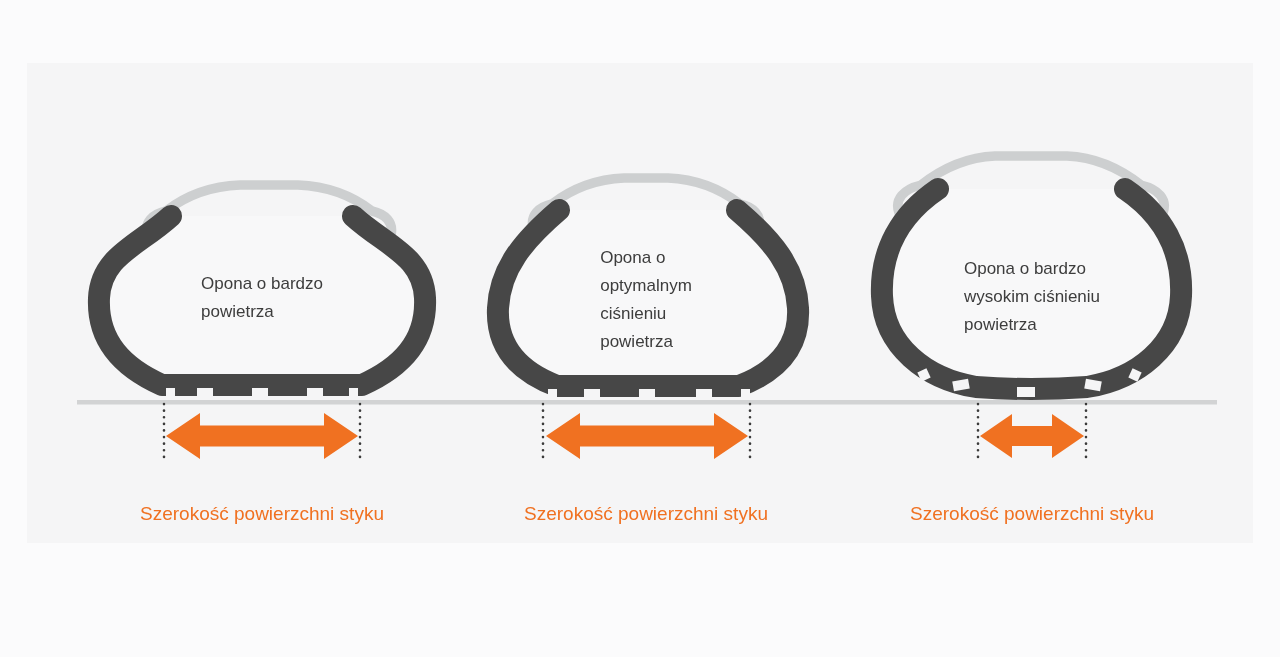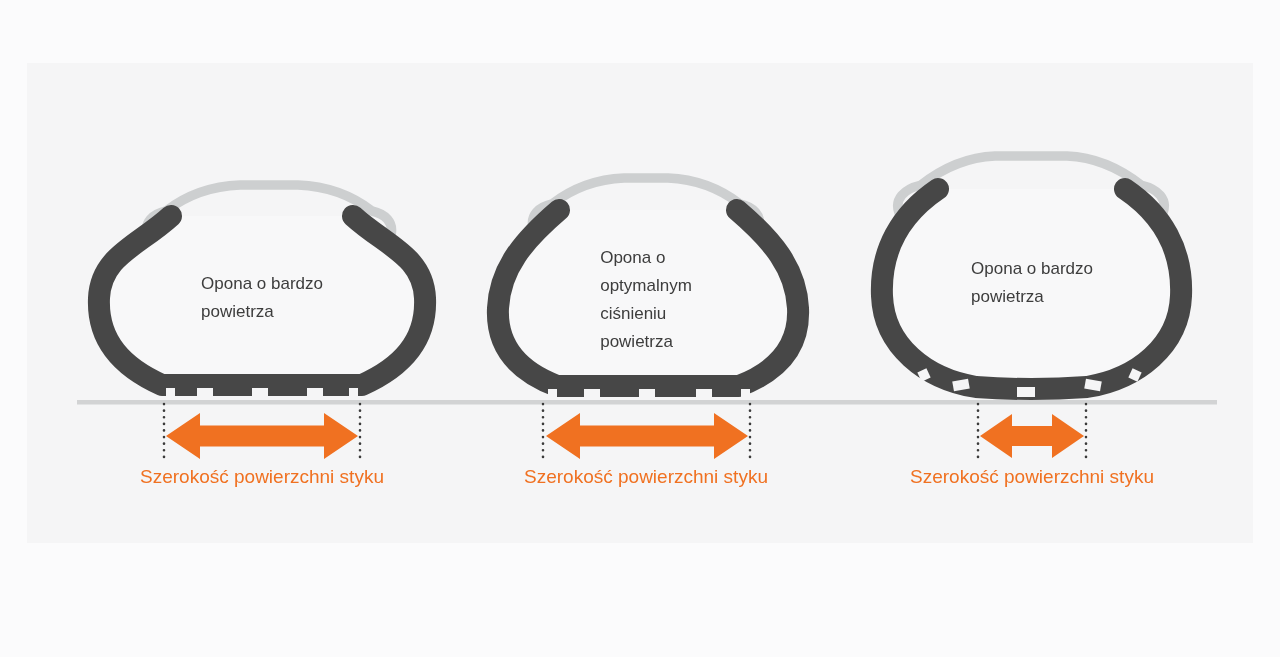--- a/index.html
+++ b/index.html
@@ -40,20 +40,21 @@
     white-space:nowrap;
   }
   .patch-label{
     position:absolute;
     transform:translateX(-50%);
     text-align:right;
     color:var(--accent);
     font-size:19px;
     line-height:22px;
     white-space:nowrap;
+    margin-top:37px;
   }
 </style>
 </head>
 <body>
 
 <div class="stage">
   <div class="panel"></div>
 
   <svg width="1280" height="657" viewBox="0 0 1280 657">
 
@@ -104,19 +105,20 @@
     <div>powietrza</div>
   </div>
   <div class="caption" style="left:646px;top:244px;">
     <div>Opona o</div>
     <div>optymalnym</div>
     <div>ciśnieniu</div>
     <div>powietrza</div>
   </div>
   <div class="caption" style="left:1032px;top:255px;">
     <div>Opona o bardzo</div>
+    <div>wysokim ciśnieniu</div>
     <div>powietrza</div>
   </div>
 
   <div class="patch-label" style="left:262px;top:466px;">Szerokość powierzchni styku</div>
   <div class="patch-label" style="left:646px;top:466px;">Szerokość powierzchni styku</div>
   <div class="patch-label" style="left:1032px;top:466px;">Szerokość powierzchni styku</div>
 </div>
 
 </body></html>

